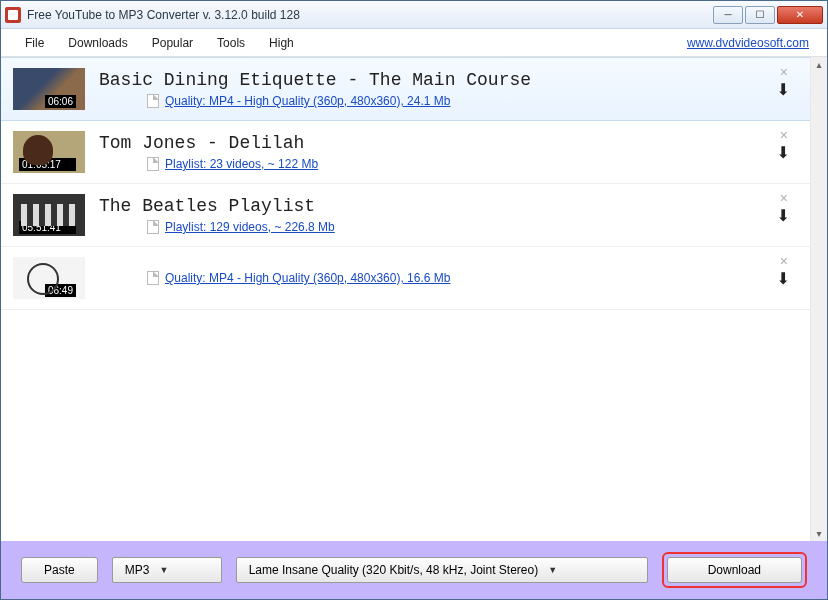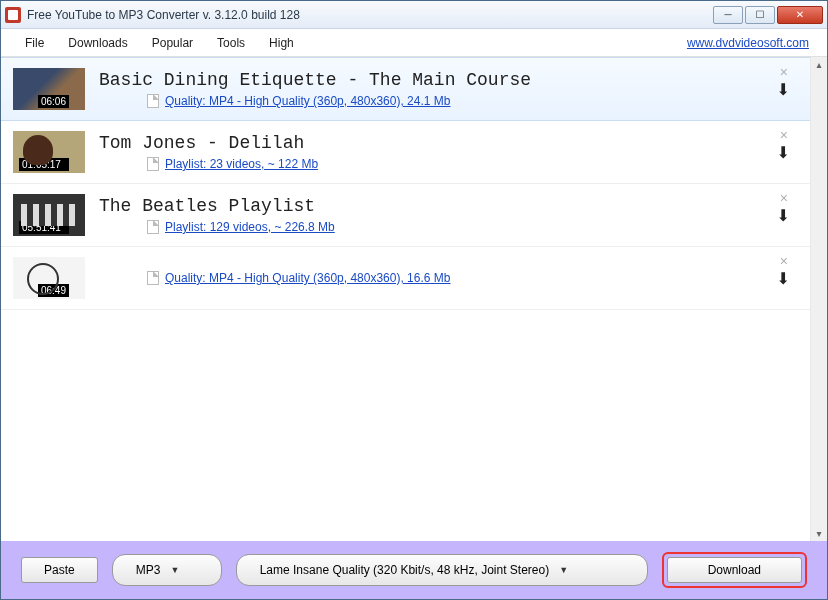--- a/index.html
+++ b/index.html
@@ -16,39 +16,39 @@
 .menubar .menu-item { padding: 4px 12px; cursor: pointer; color: #222; }
 .menubar .spacer { flex: 1; }
 .menubar .site-link { color: #1a4bc4; text-decoration: underline; cursor: pointer; padding-right: 6px; }
 .content { flex: 1; position: relative; display: flex; }
 .list { flex: 1; overflow-y: auto; border-right: 1px solid #e8e8e8; }
 .scrollbar-mock { width: 16px; background: #f0f0f0; display:flex; flex-direction:column; justify-content:space-between; align-items:center; padding:2px 0; }
 .scrollbar-mock .arrow { font-size:10px; color:#666; cursor:pointer; }
 .row { display: flex; align-items: center; padding: 10px 12px; border-bottom: 1px solid #eee; position: relative; }
 .row.selected { background: linear-gradient(#f5faff,#e9f3ff); border: 1px solid #c8ddf2; border-left:none; border-right:none; }
 .thumb { width: 72px; height: 42px; background: #222; position: relative; margin-right: 14px; flex-shrink:0; }
-.thumb .dur { position: absolute; bottom: 2px; right: 16px; background: #000; color: #fff; font-size: 10px; padding: 1px 3px; }
+.thumb .dur { position: absolute; bottom: 2px; right: 9px; background: #000; color: #fff; font-size: 10px; padding: 1px 3px; }
 .thumb.t1 { background: linear-gradient(135deg,#3a4a6a 40%,#8a6a4a 60%); }
 .thumb.t2 { background: #b5a67a; }
 .thumb.t2::after{content:"";position:absolute;left:10px;top:4px;width:30px;height:30px;background:#4a2a1a;border-radius:50% 50% 40% 40%;}
 .thumb.t3 { background: #333; }
 .thumb.t3::after{content:"";position:absolute;inset:10px 8px;background:repeating-linear-gradient(90deg,#ddd 0 6px,#333 6px 12px);}
 .thumb.t4 { background: #f4f4f4; }
 .thumb.t4::after{content:"";position:absolute;left:14px;top:6px;width:28px;height:28px;border:2px solid #333;border-radius:50%;}
 .meta { flex: 1; display:flex; flex-direction:column; gap:4px; }
 .meta .title { color: #222; font-size: 18px; font-family: Liberation Mono, monospace; }
 .meta .subline { display:flex; align-items:center; gap:6px;margin-left:48px; }
 .meta .file-icon { width:12px; height:14px; border:1px solid #bbb; background:#fff; position:relative; }
 .meta .file-icon::after{content:"";position:absolute;right:-1px;top:-1px;border:3px solid transparent;border-left-color:#bbb;border-bottom-color:#bbb;}
 .meta .link { color: #1a4bc4; text-decoration: underline; font-size: 12px; cursor:pointer; }
 .dl-btn { font-size: 16px; color: #222; padding: 4px 8px; cursor:pointer; }
 .close-x { position: absolute; top: 6px; right: 22px; color: #b0b0b0; font-size: 14px; cursor:pointer; }
 .bottombar { height: 58px; display:flex; align-items:center; gap:14px; padding: 0 20px; background:#c4b5fd; }
 .btn { height: 26px; border: 1px solid #9a9a9a; border-radius: 3px; background: linear-gradient(#fdfdfd,#e7e7e7); padding: 0 22px; font-size: 12px; cursor:pointer; display:flex; align-items:center; justify-content:center; }
-.combo { height: 32px; border: 1px solid #9a9a9a; border-radius: 13px; background: linear-gradient(#fdfdfd,#e7e7e7); display:flex; align-items:center; padding: 0 8px 0 23px; font-size:12px; cursor:pointer; gap:10px; }
+.combo { height: 26px; border: 1px solid #9a9a9a; border-radius: 2px; background: linear-gradient(#fdfdfd,#e7e7e7); display:flex; align-items:center; padding: 0 8px 0 12px; font-size:12px; cursor:pointer; gap:10px; }
 .combo .caret { font-size: 9px; color:#333; }
 .combo.format { width: 110px; }
 .combo.quality { flex:1; }
 .download-wrap { border: 2px solid #e33; border-radius: 6px; padding: 3px; }
 .download-wrap .btn { padding: 0 40px; }
 .center-dur{left:6px;right:auto;}
 </style>
 </head>
 <body>
 

